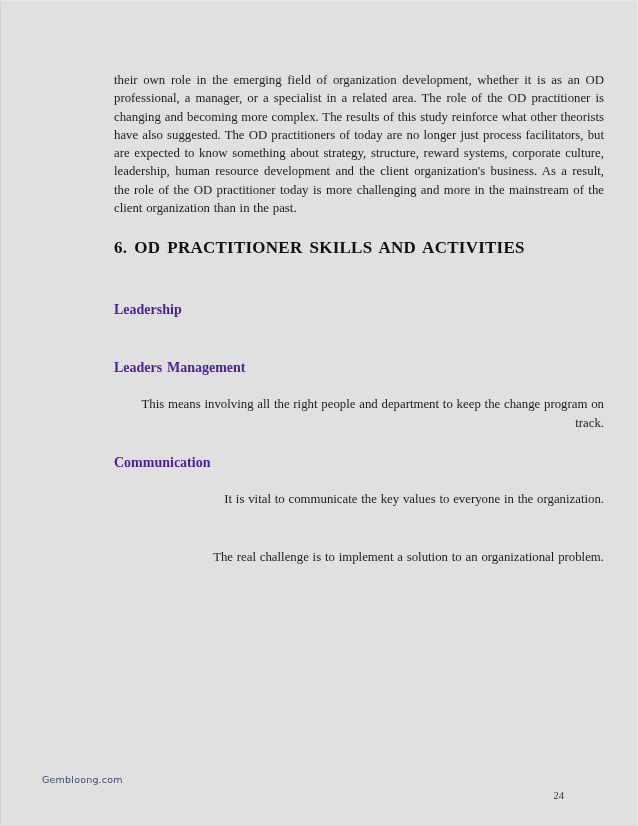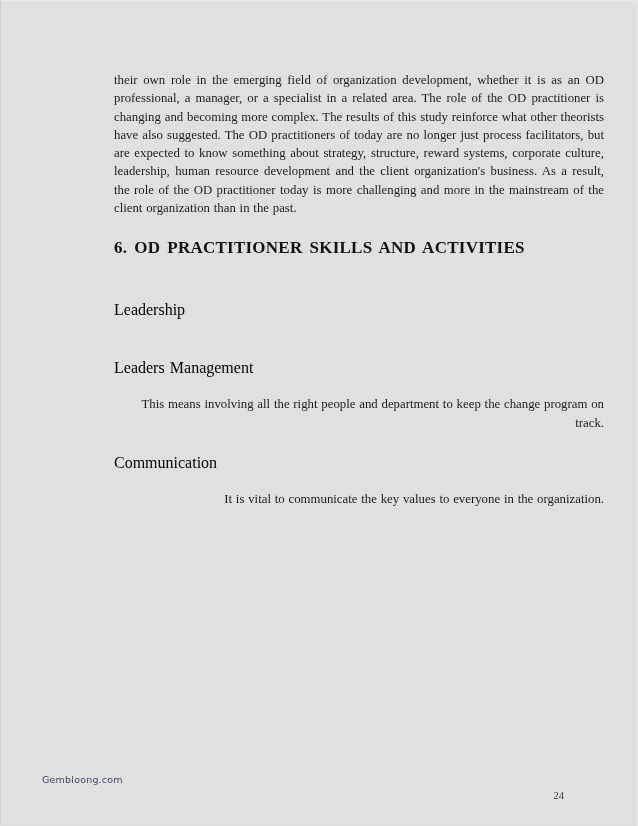--- a/index.html
+++ b/index.html
@@ -58,24 +58,24 @@
     line-height: 18px;
     font-weight: bold;
     color: #111;
     letter-spacing: 0.25px;
     word-spacing: 2.5px;
     margin: 0;
   }
 
   
   .sub-heading {
-    font-size: 16px;
+    font-size: 14px;
     line-height: 18px;
-    font-weight: normal;
-    color: #000000;
+    font-weight: bold;
+    color: #4c1d95;
     word-spacing: 1.2px;
     margin: 0;
   }
 
   
   .page-number {
     position: absolute;
     right: 73px;
     top: 789px;
     font-size: 10.5px;
@@ -124,20 +124,21 @@
 
     <div class="spacer-md"></div>
 
     <p class="sub-heading">Communication</p>
     <div class="spacer-sm"></div>
     <p class="para ragged">It is vital to communicate the key values to everyone in the organization.</p>
 
     <div class="spacer-md"></div>
 
     <div class="spacer-sm"></div>
+    <p class="para ragged">The real challenge is to implement a solution to an organizational problem.</p>
 
   </div>
 
   <div class="page-number">24</div>
 
   <div class="watermark">Gembloong.com</div>
 
 </div>
 
 </body></html>

